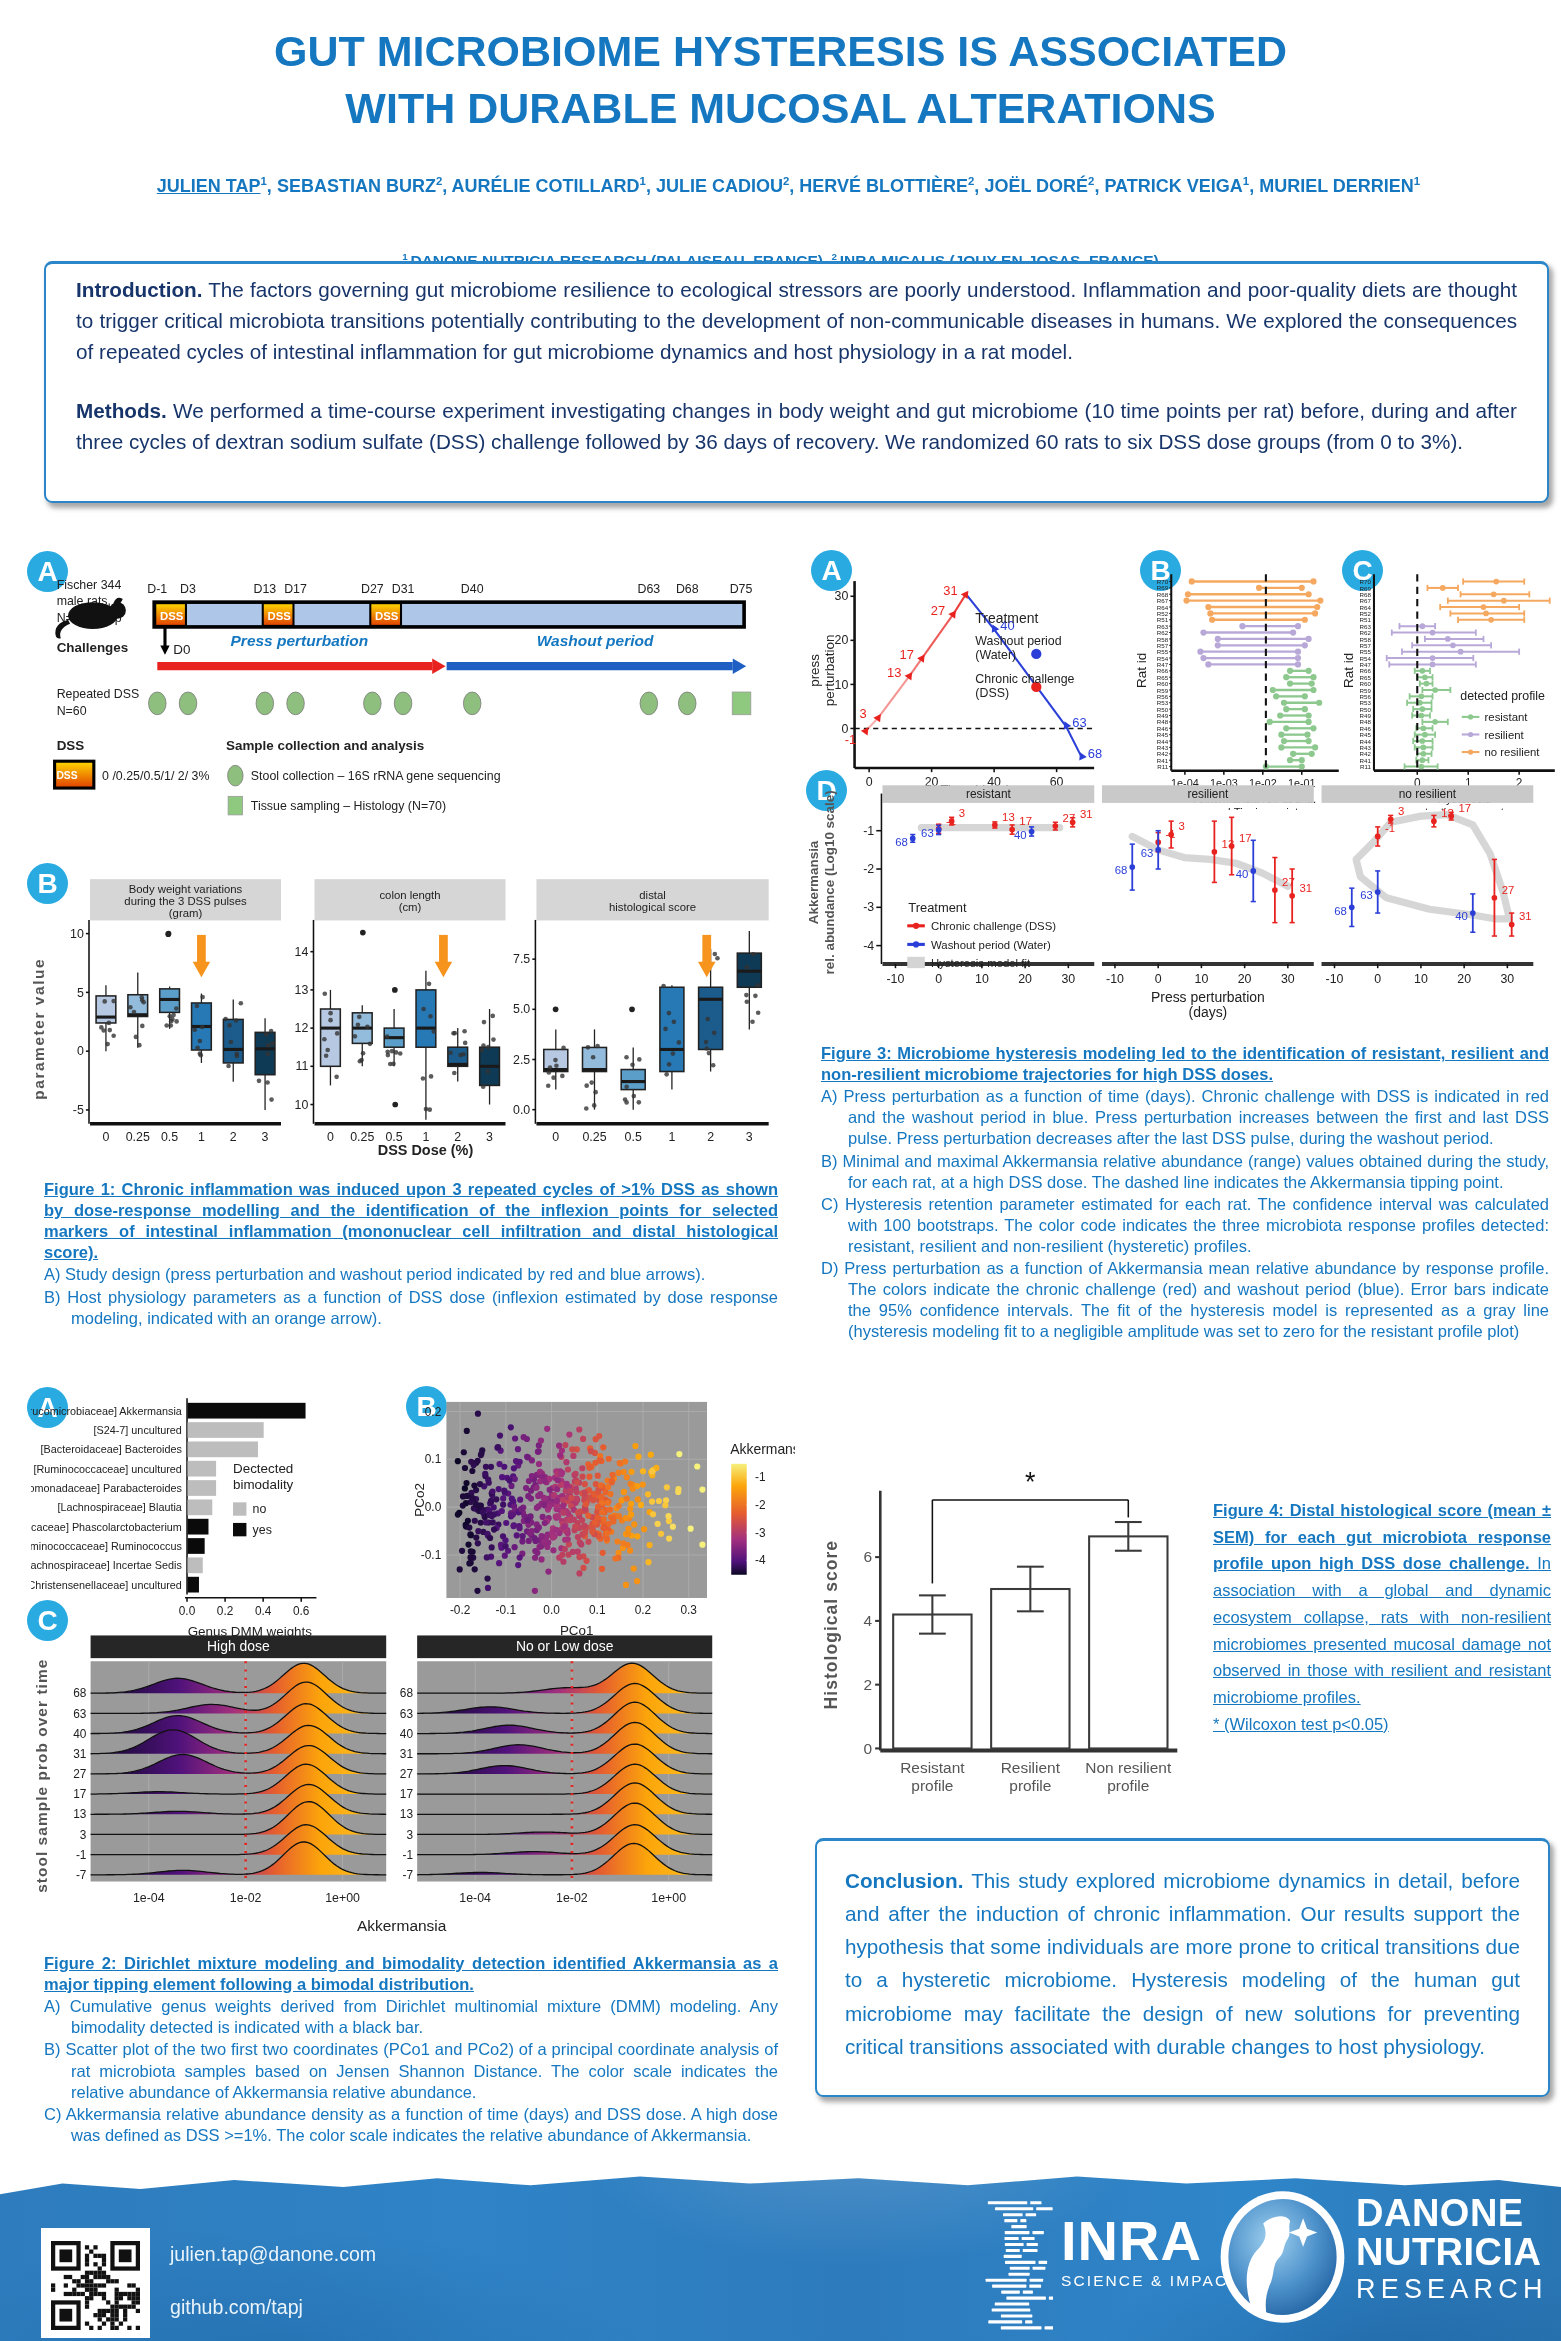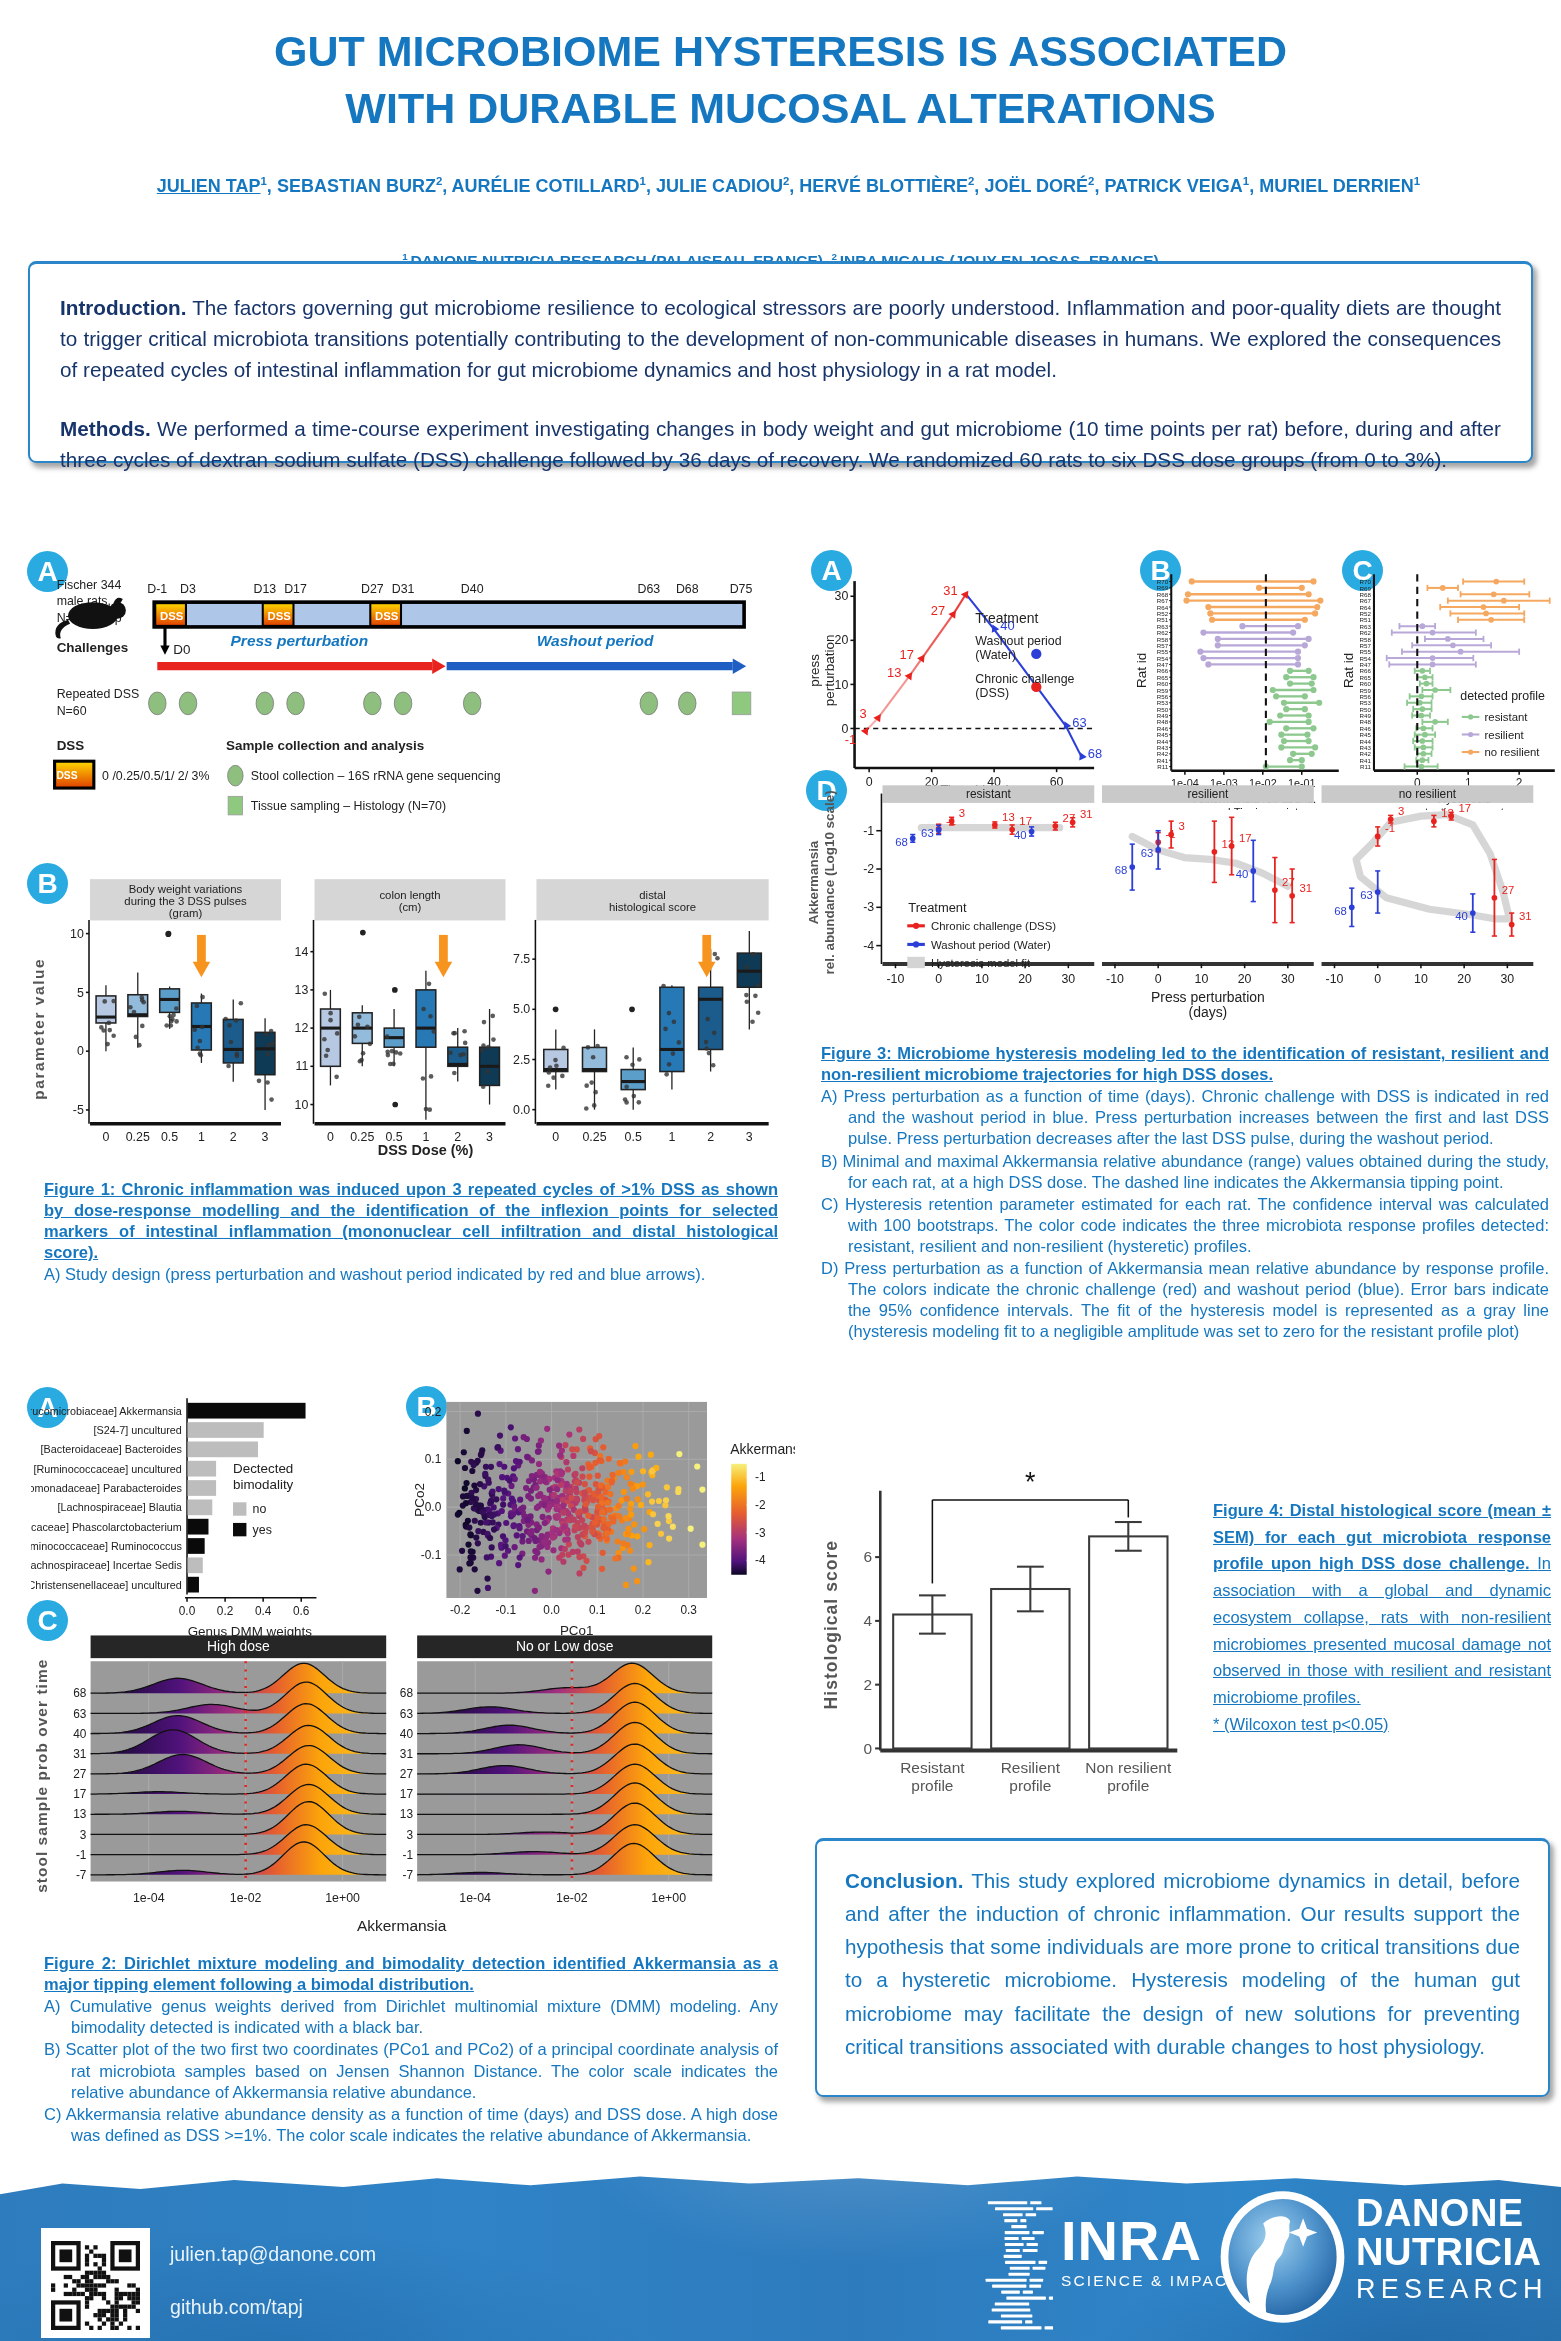--- a/index.html
+++ b/index.html
@@ -37,21 +37,21 @@
 </head>
 <body>
 
 <div id="poster">
 
   <div class="abs title" style="top:84px;">WITH DURABLE MUCOSAL ALTERATIONS</div>
   <div class="abs title" style="top:27px;">GUT MICROBIOME HYSTERESIS IS ASSOCIATED</div>
   <div class="abs authors" style="top:175px;" id="authors"><span><span style="text-decoration: underline;">JULIEN TAP</span><sup>1</sup></span>, <span><span>SEBASTIAN BURZ</span><sup>2</sup></span>, <span><span>AURÉLIE COTILLARD</span><sup>1</sup></span>, <span><span>JULIE CADIOU</span><sup>2</sup></span>, <span><span>HERVÉ BLOTTIÈRE</span><sup>2</sup></span>, <span><span>JOËL DORÉ</span><sup>2</sup></span>, <span><span>PATRICK VEIGA</span><sup>1</sup></span>, <span><span>MURIEL DERRIEN</span><sup>1</sup></span></div>
   <div class="abs affil" style="top:207px;" id="affils"><sup>1 </sup>DANONE NUTRICIA RESEARCH (PALAISEAU, FRANCE), <sup>2 </sup>INRA MICALIS (JOUY-EN-JOSAS, FRANCE)</div>
 
-  <div class="abs panelbox" style="left:28px; top:261px; width:1505px; height:202px; padding:28px 30px;">
+  <div class="abs panelbox" style="left:44px; top:261px; width:1505px; height:242px; padding:10px 30px;">
     <p class="bodytext"><b>Introduction.</b> <span>The factors governing gut microbiome resilience to ecological stressors are poorly understood. Inflammation and poor-quality diets are thought to trigger critical microbiota transitions potentially contributing to the development of non-communicable diseases in humans. We explored the consequences of repeated cycles of intestinal inflammation for gut microbiome dynamics and host physiology in a rat model.</span></p>
     <p class="bodytext" style="margin-top:28px;"><b>Methods.</b> <span>We performed a time-course experiment investigating changes in body weight and gut microbiome (10 time points per rat) before, during and after three cycles of dextran sodium sulfate (DSS) challenge followed by 36 days of recovery.  We randomized 60 rats to six DSS dose groups (from 0 to 3%).</span></p>
   </div>
 
   <div class="abs badge" style="left:27px; top:551px;">A</div>
   <div class="abs" style="left:36px; top:568px;" id="fig1a"><svg width="754" height="248" viewBox="0 0 1460 480">
         <defs>
           <linearGradient id="dssg" x1="0" y1="0" x2="0" y2="1">
             <stop offset="0%" stop-color="#ffd800"></stop>
             <stop offset="100%" stop-color="#e03f00"></stop>
@@ -406,20 +406,21 @@
         <circle cx="1022.153712272644" cy="262.22222222222223" r="5.5" fill="#222"></circle>
         <circle cx="1170.2063436508179" cy="262.22222222222223" r="5.5" fill="#222"></circle>
         <line x1="1315" y1="118" x2="1315" y2="172" stroke="#f7941e" stroke-width="17"></line>
         <polygon points="1298,170 1332,170 1315,200" fill="#f7941e"></polygon>
         <text x="770" y="545" font-size="28" fill="#222" text-anchor="middle" font-weight="bold">DSS Dose (%)</text>
       </svg></div>
   <div class="abs" style="left:44px; top:1179px; width:734px;">
     <p class="cap"><b>Figure 1: Chronic inflammation was induced  upon 3 repeated cycles of &gt;1% DSS as shown by dose-response modelling and the identification of the inflexion points for selected markers of intestinal inflammation (mononuclear cell infiltration and distal histological score).</b></p>
     <div id="fig1items">
         <p class="capitem"><span>A) </span><span>Study design (press perturbation and washout period indicated by red and blue arrows).</span></p>
+        <p class="capitem"><span>B) </span><span>Host physiology parameters as a function of DSS dose (inflexion estimated by dose response modeling, indicated with an orange arrow).</span></p>
       </div>
   </div>
 
   <div class="abs badge" style="left:27px; top:1387px;">A</div>
   <div class="abs" style="left:31px; top:1392px;" id="fig2a"><svg width="377" height="250" viewBox="0 0 730 485">
         <line x1="302" y1="12" x2="302" y2="393" stroke="#111" stroke-width="3"></line>
         <text x="292" y="43.75" font-size="21" fill="#222" text-anchor="end">[Verrucomicrobiaceae] Akkermansia</text>
         <rect x="303" y="21" width="228.9230769230769" height="30.5" fill="#0a0a0a"></rect>
         <text x="292" y="81.25" font-size="21" fill="#222" text-anchor="end">[S24-7] uncultured</text>
         <rect x="303" y="58.5" width="147.6923076923077" height="30.5" fill="#bdbdbd"></rect>

